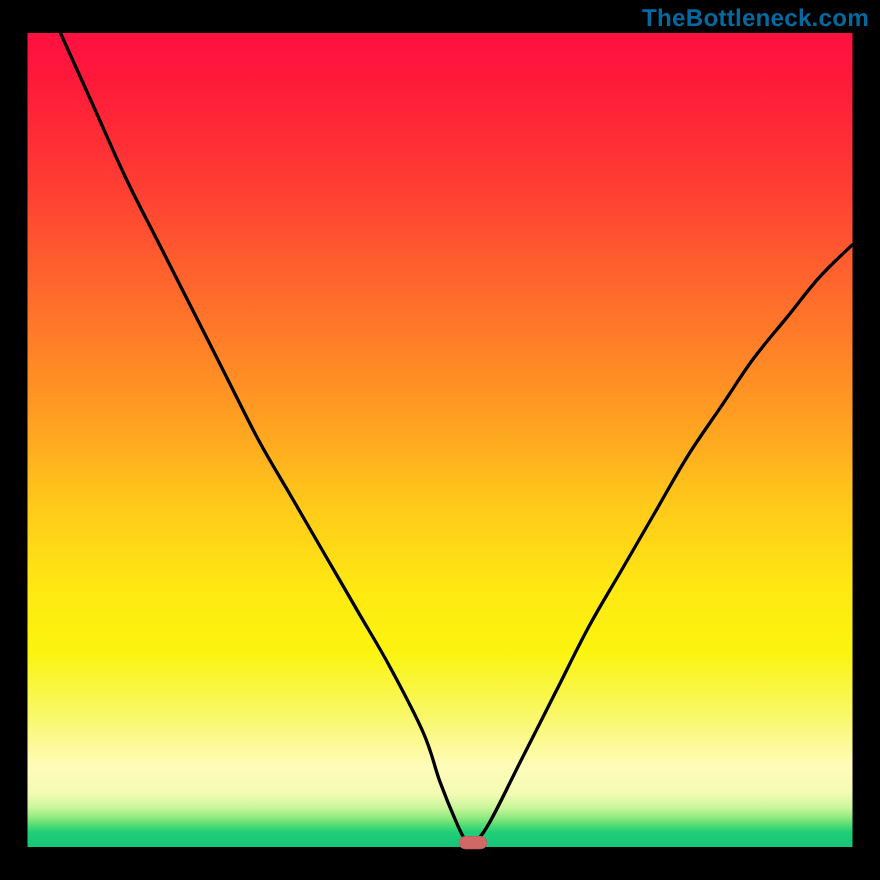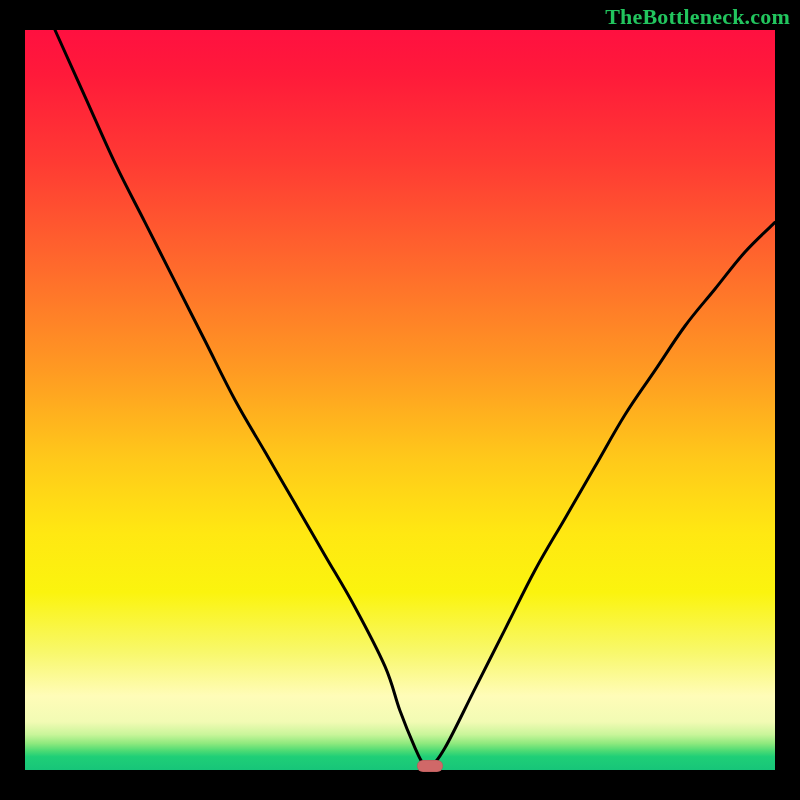--- a/index.html
+++ b/index.html
@@ -16,23 +16,23 @@
     width: 800px;
     height: 800px;
     background: #000;
   }
   .watermark {
     position: absolute;
     top: 4px;
     right: 10px;
     font-size: 22px;
     font-weight: 600;
-    color: #22c55e;
+    color: #0369a1;
     letter-spacing: 0.2px;
-    font-family: Liberation Serif, serif;
+    font-family: Liberation Sans, sans-serif;
     user-select: none;
     text-align: right;
   }
   .plot-area {
     position: absolute;
     left: 25px;
     top: 30px;
     width: 750px;
     height: 740px;
     

